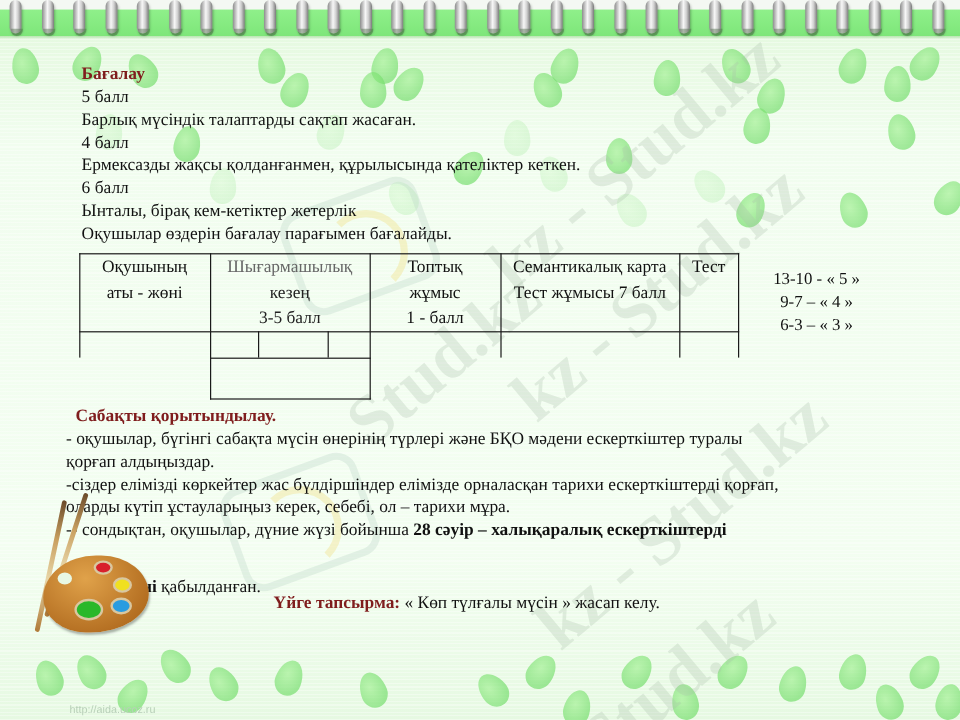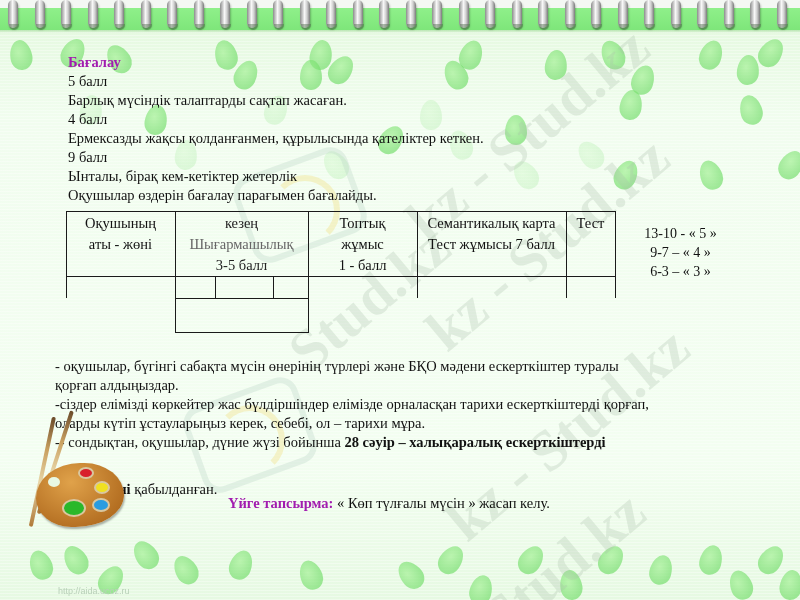--- a/index.html
+++ b/index.html
@@ -46,21 +46,21 @@
     position: absolute; width: 120px; height: 90px; border: 6px solid rgba(190,215,200,0.35);
     border-radius: 18px; transform: rotate(-20deg);
   }
   .wm-swoosh {
     position: absolute; width: 70px; height: 70px; border-radius: 50%;
     border: 6px solid rgba(240,220,120,0.35); border-left-color: transparent; border-bottom-color: transparent;
   }
   
   .content { position: absolute; left: 0; top: 0; width: 800px; height: 600px; }
   .txt { position: absolute; font-size: 14.5px; line-height: 19px; white-space: nowrap; }
-  .red-head { color: #a21caf; font-weight: bold; }
+  .red-head { color: #7f1d1d; font-weight: bold; }
   .grey { color: #555; }
   .bold { font-weight: bold; }
   
   .tbl { position: absolute; }
   .line { position: absolute; background: #1a1a1a; }
   .cell-txt { position: absolute; font-size: 14.5px; line-height: 21px; text-align: center; }
   .grades { position: absolute; left: 628px; top: 224px; width: 105px; font-size: 14px; line-height: 19px; text-align: center; }
   
   .palette { position: absolute; left: 30px; top: 455px; width: 100px; height: 75px; }
   .palette .board {
@@ -178,21 +178,21 @@
 <div class="wm" style="left:420px; top:400px;">kz - Stud.kz</div>
 <div class="wm" style="left:470px; top:530px;">Stud.kz</div>
 
 <div class="content">
 
   <div class="txt red-head" style="left:68px; top:53px;">Бағалау</div>
   <div class="txt" style="left:68px; top:72px;">5 балл</div>
   <div class="txt" style="left:68px; top:91px;">Барлық мүсіндік талаптарды сақтап жасаған.</div>
   <div class="txt" style="left:68px; top:110px;">4 балл</div>
   <div class="txt" style="left:68px; top:129px;">Ермексазды жақсы қолданғанмен, құрылысында қателіктер кеткен.</div>
-  <div class="txt" style="left:68px; top:148px;">9 балл</div>
+  <div class="txt" style="left:68px; top:148px;">6 балл</div>
   <div class="txt" style="left:68px; top:167px;">Ынталы, бірақ кем-кетіктер жетерлік</div>
   <div class="txt" style="left:68px; top:186px;font-family:Liberation Serif, serif;">Оқушылар өздерін бағалау парағымен бағалайды.</div>
 
   <div class="tbl">
 
     <div class="line" style="left:66px; top:211px; width:550px; height:1px;"></div>
     <div class="line" style="left:66px; top:276px; width:550px; height:1px;"></div>
     <div class="line" style="left:175px; top:298px; width:134px; height:1px;"></div>
     <div class="line" style="left:175px; top:332px; width:134px; height:1px;"></div>
 
@@ -203,22 +203,22 @@
     <div class="line" style="left:308px; top:211px; width:1px; height:122px;"></div>
     <div class="line" style="left:417px; top:211px; width:1px; height:87px;"></div>
     <div class="line" style="left:566px; top:211px; width:1px; height:87px;"></div>
     <div class="line" style="left:615px; top:211px; width:1px; height:87px;"></div>
 
     <div class="cell-txt" style="left:66px; top:213px; width:109px;">
       <div>Оқушының</div>
       <div>аты - жөні</div>
     </div>
     <div class="cell-txt grey" style="left:175px; top:213px; width:133px;">
+      <div style="color:#666;">Шығармашылық</div>
       <div style="color:#222;">кезең</div>
-      <div style="color:#666;">Шығармашылық</div>
       <div style="color:#222;">3-5 балл</div>
     </div>
     <div class="cell-txt" style="left:308px; top:213px; width:109px;">
       <div>Топтық</div>
       <div>жұмыс</div>
       <div>1 - балл</div>
     </div>
     <div class="cell-txt" style="left:417px; top:213px; width:149px;">
       <div>Семантикалық карта</div>
       <div>Тест жұмысы 7 балл</div>
@@ -227,20 +227,21 @@
       <div>Тест</div>
     </div>
   </div>
 
   <div class="grades">
     <div>13-10  - « 5 »</div>
     <div>9-7 – « 4 »</div>
     <div>6-3 – « 3 »</div>
   </div>
 
+  <div class="txt red-head" style="left:63px; top:338px;">Сабақты қорытындылау.</div>
   <div class="txt" style="left:55px; top:357px;"> - оқушылар, бүгінгі сабақта мүсін өнерінің түрлері және  БҚО мәдени ескерткіштер туралы</div>
   <div class="txt" style="left:55px; top:376px;">қорғап алдыңыздар.</div>
   <div class="txt" style="left:55px; top:395px;">-сіздер елімізді көркейтер жас бүлдіршіндер елімізде орналасқан тарихи ескерткіштерді қорғап,</div>
   <div class="txt" style="left:55px; top:414px;">оларды күтіп ұстауларыңыз керек,  себебі, ол – тарихи мұра.</div>
   <div class="txt" style="left:55px; top:433px;">
     <span>--  сондықтан, оқушылар, дүние жүзі  бойынша  </span><span class="bold">28 сәуір – халықаралық ескерткіштерді</span>
   </div>
   <div class="txt" style="left:55px; top:480px;">
     <span class="bold">қорғау күні</span><span> қабылданған.</span>
   </div>

